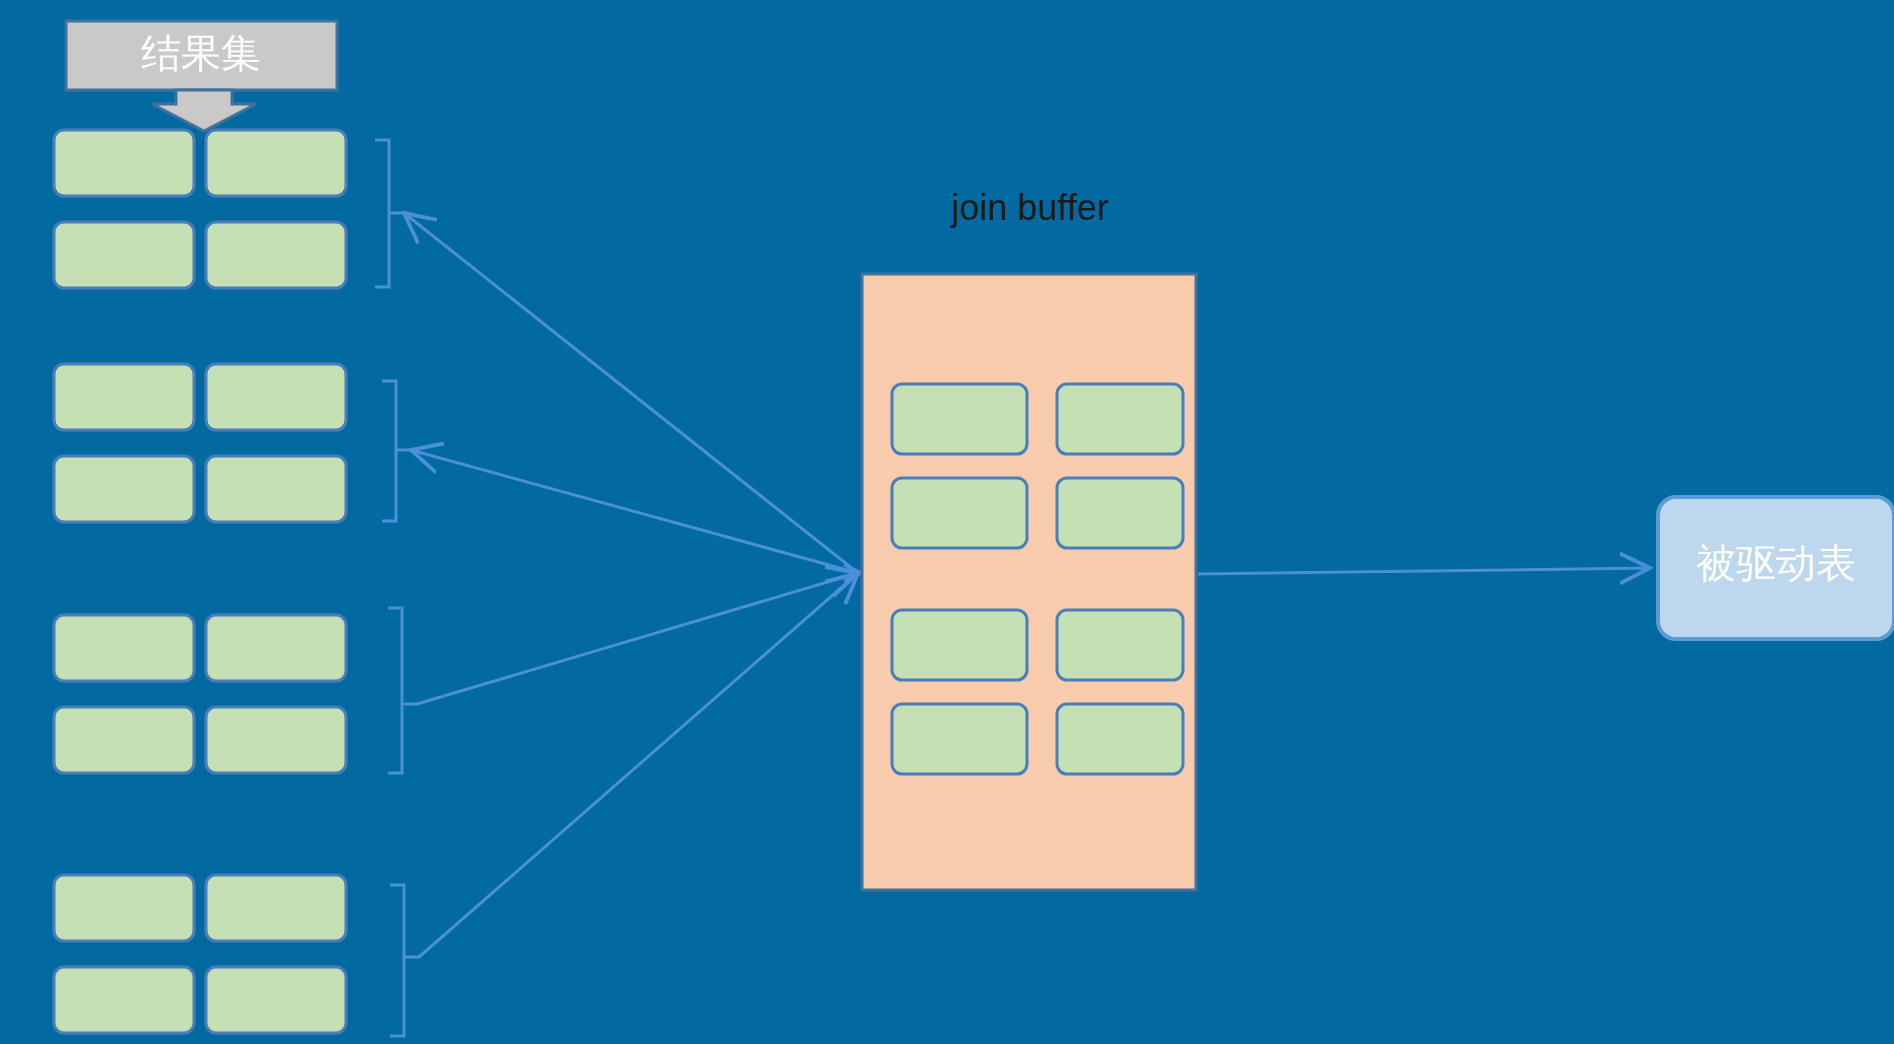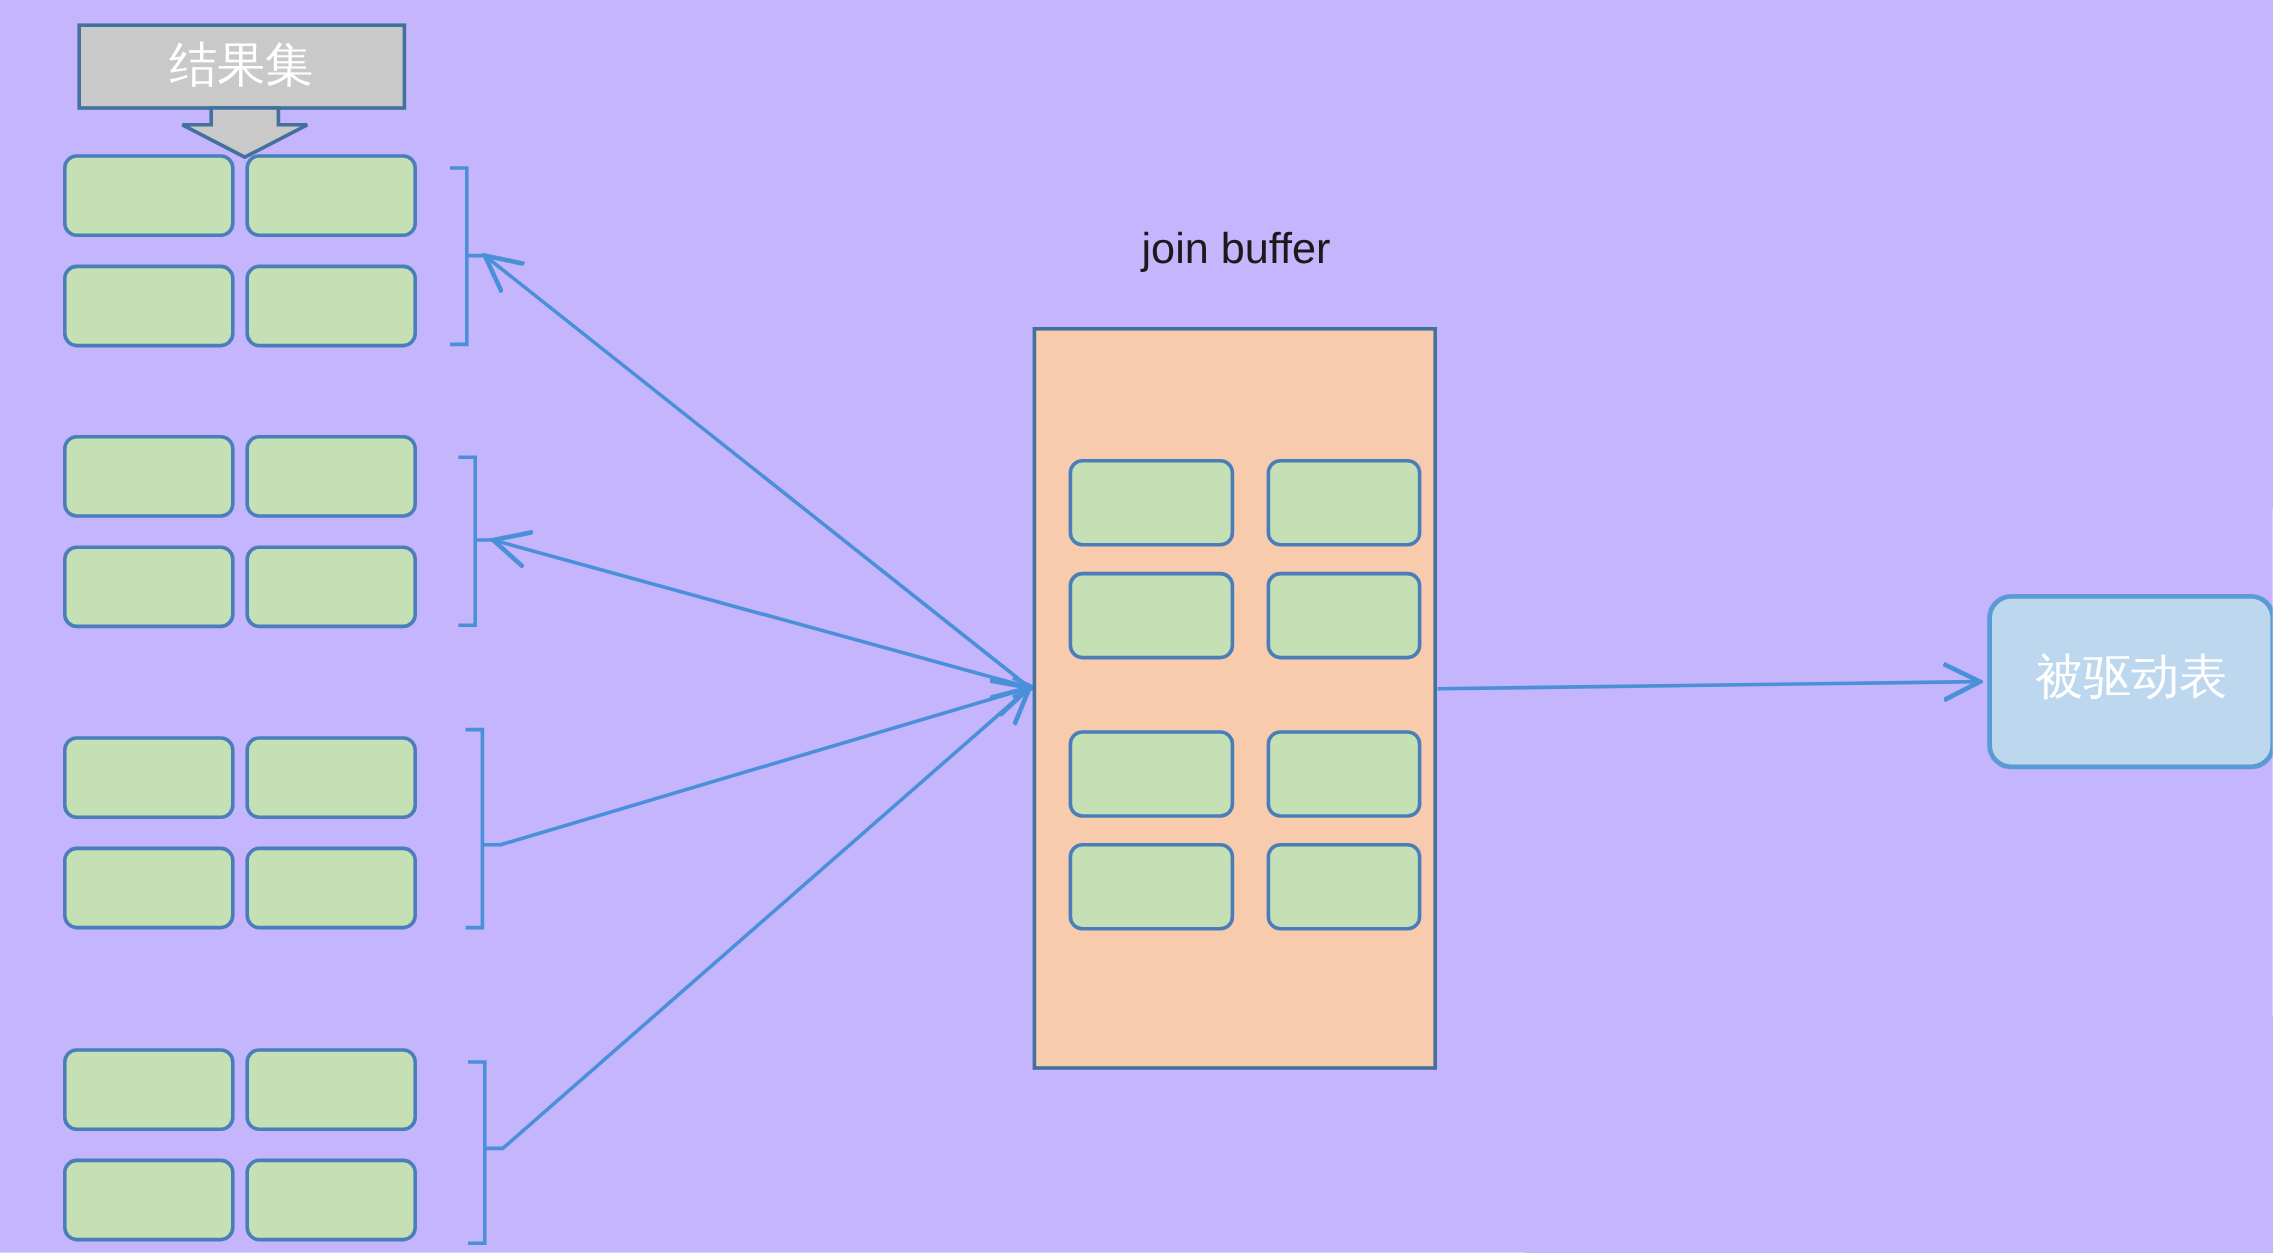--- a/index.html
+++ b/index.html
@@ -7,21 +7,21 @@
     padding: 0;
     background: #ffffff;
   }
   body {
     font-family: "Liberation Sans", sans-serif;
   }
   #diagram-root {
     position: relative;
     width: 1894px;
     height: 1044px;
-    background: #c4b5fd;
+    background: #0369a1;
     overflow: hidden;
   }
   svg.canvas {
     position: absolute;
     top: 0;
     left: 0;
     width: 1894px;
     height: 1044px;
     display: block;
   }

